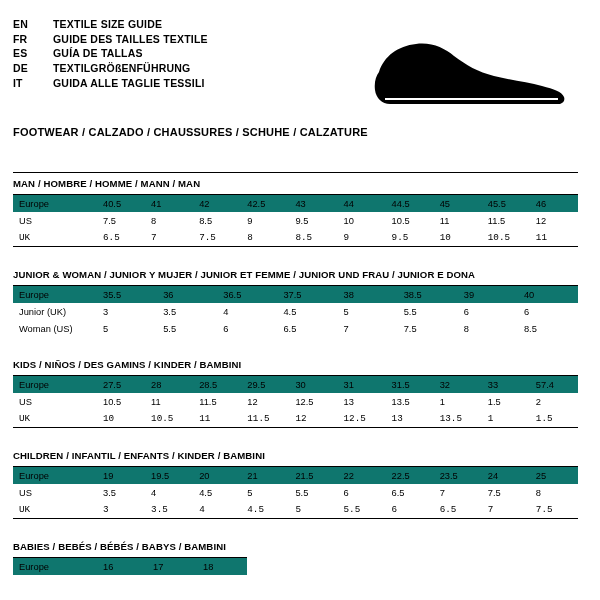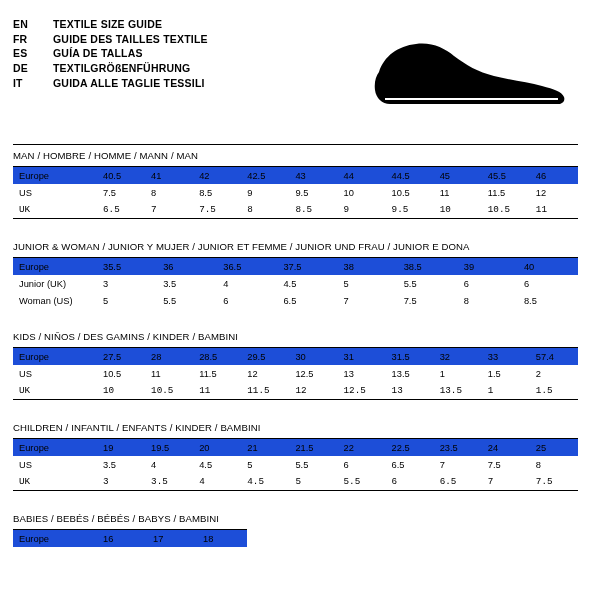--- a/index.html
+++ b/index.html
@@ -55,37 +55,37 @@
     font-weight: bold;
     letter-spacing: 0.2px;
   }
   
   .section {
     margin-top: 22px;
   }
   .section.first { margin-top: 34px; }
   .section-title {
     font-size: 9.6px;
-    font-weight: normal;
+    font-weight: bold;
     letter-spacing: 0.1px;
     margin-bottom: 5px;
   }
   table.size {
     border-collapse: collapse;
     font-size: 9.3px;
     width: 100%;
     table-layout: fixed;
   }
   table.size.babies { width: 234px; }
   table.size td {
     height: 17px;
     padding: 0 0 0 6px;
     border: 0;
   }
-  table.size tr.shaded td { background: #1d4ed8; }
+  table.size tr.shaded td { background: #0f766e; }
   table.size td.label {
     width: 78px;
   }
   .rowline {
     border-bottom: 1px solid #000;
     font-family: Liberation Mono, monospace;
   }
   .topline {
     border-top: 1px solid #000;
   }
@@ -131,20 +131,21 @@
     <div class="shoe-wrap">
       <svg viewBox="0 0 200 78" width="200" height="78" aria-hidden="true">
         <path fill="#000000" d="M9,38 C14,22 28,12 46,10 C62,8 74,14 84,22 C96,31 108,38 124,42
                  C140,46 158,48 172,52 C184,55 192,58 194,63 C195,66 194,69 190,70
                  L20,70 C12,70 6,64 5,56 C4,48 6,42 9,38 Z"></path>
         <path fill="#ffffff" d="M15,64 L188,64 L188,66 L15,66 Z"></path>
       </svg>
     </div>
   </div>
 
+  <div class="footwear-title">FOOTWEAR / CALZADO / CHAUSSURES / SCHUHE / CALZATURE</div>
 
   <div class="section first">
     <div class="sec-rule"></div>
     <div class="section-title">MAN / HOMBRE / HOMME / MANN / MAN</div>
     <table class="size">
       <tbody>
         <tr class="shaded topline">
           <td class="label">Europe</td>
           <td>40.5</td>
           <td>41</td>

